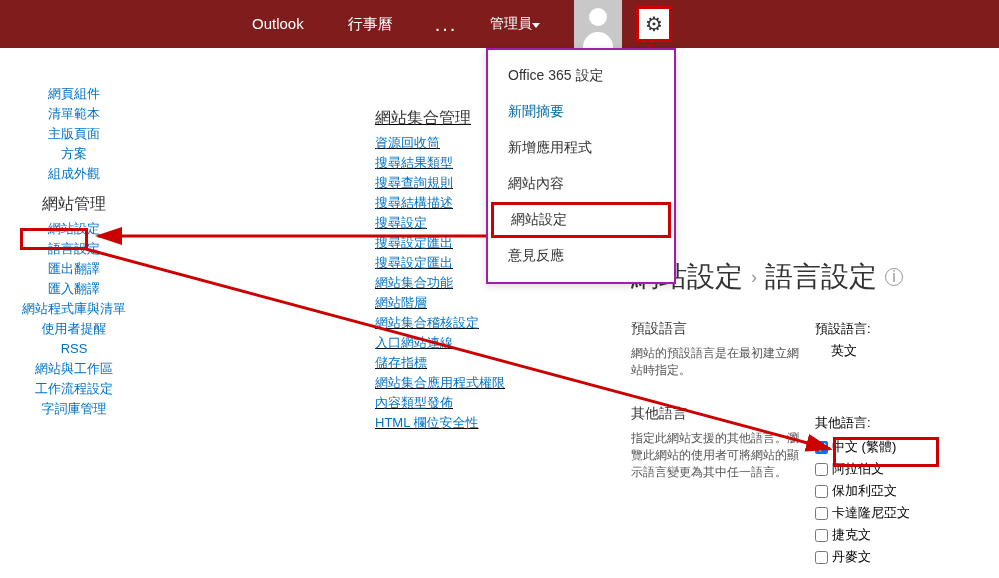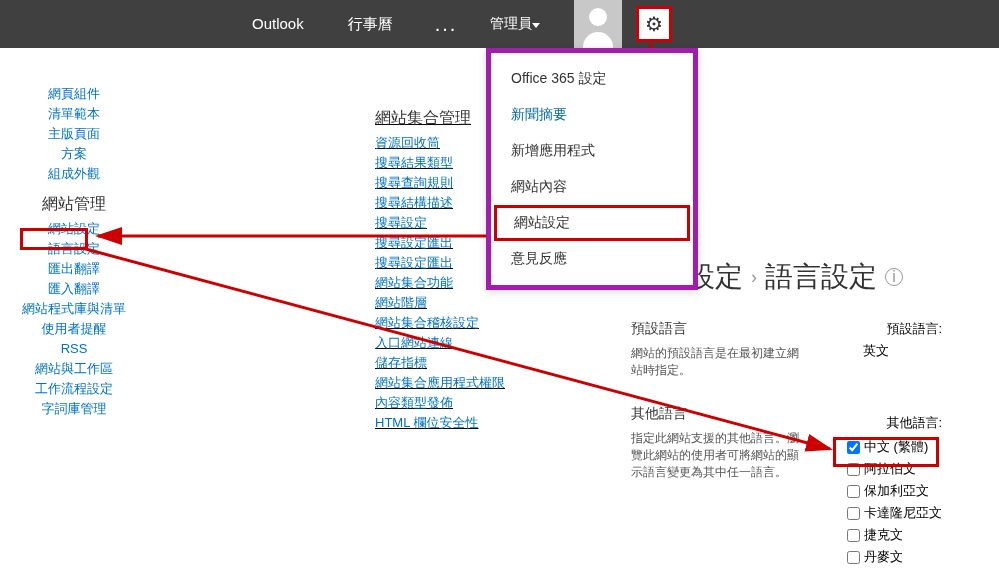--- a/index.html
+++ b/index.html
@@ -6,21 +6,21 @@
     body {
       font-family: "Segoe UI", "Microsoft JhengHei", Arial, sans-serif;
       font-size: 13px;
       background: #fff;
       width: 999px;
       height: 578px;
       position: relative;
       overflow: hidden;
     }
     .header {
-      background: #404040;
+      background: #7f1d1d;
       height: 48px;
       display: flex;
       align-items: center;
       color: #fff;
       position: relative;
     }
     .nav-item {
       padding: 0 22px;
       height: 48px;
       line-height: 48px;
@@ -72,23 +72,23 @@
       display: flex;
       align-items: center;
       justify-content: center;
       background: #fff;
     }
     .gear-icon { font-size: 20px; color: #333; }
     .dropdown {
       position: absolute;
       left: 486px;
       top: 48px;
-      width: 212px;
+      width: 190px;
       background: #fff;
-      border: 5px solid #a21caf;
+      border: 2px solid #a21caf;
       box-shadow: 0 2px 8px rgba(0,0,0,0.15);
       padding: 8px 0;
       z-index: 10;
     }
     .dropdown-item {
       padding: 9px 20px;
       font-size: 14px;
       color: #333;
       cursor: pointer;
     }
@@ -160,26 +160,26 @@
       width: 18px; height: 18px;
       display: inline-flex;
       align-items: center;
       justify-content: center;
     }
     .settings-right {
       position: absolute;
       left: 631px;
       top: 320px;
       display: flex;
-      gap: 46px;
+      gap: 14px;
     }
     .col-desc { width: 170px; font-size: 12px; color: #555; }
     .col-desc h4 { font-size: 14px; color: #333; margin-bottom: 7px; font-weight: normal; }
     .col-ctrl { font-size: 13px; }
-    .col-ctrl .fld-label { margin-bottom: 4px; text-align: right; }
+    .col-ctrl .fld-label { margin-bottom: 4px; }
     .col-ctrl .fld-val { margin-left: 16px; margin-bottom: 6px; }
     .check-row { display: flex; align-items: center; gap: 4px; line-height: 22px; }
     .chk { width: 13px; height: 13px; }
     svg.arrow { position: absolute; z-index: 8; }
   </style>
 </head>
 <body>
 
 <div class="header">
   <div class="nav-item outlook">Outlook</div>

